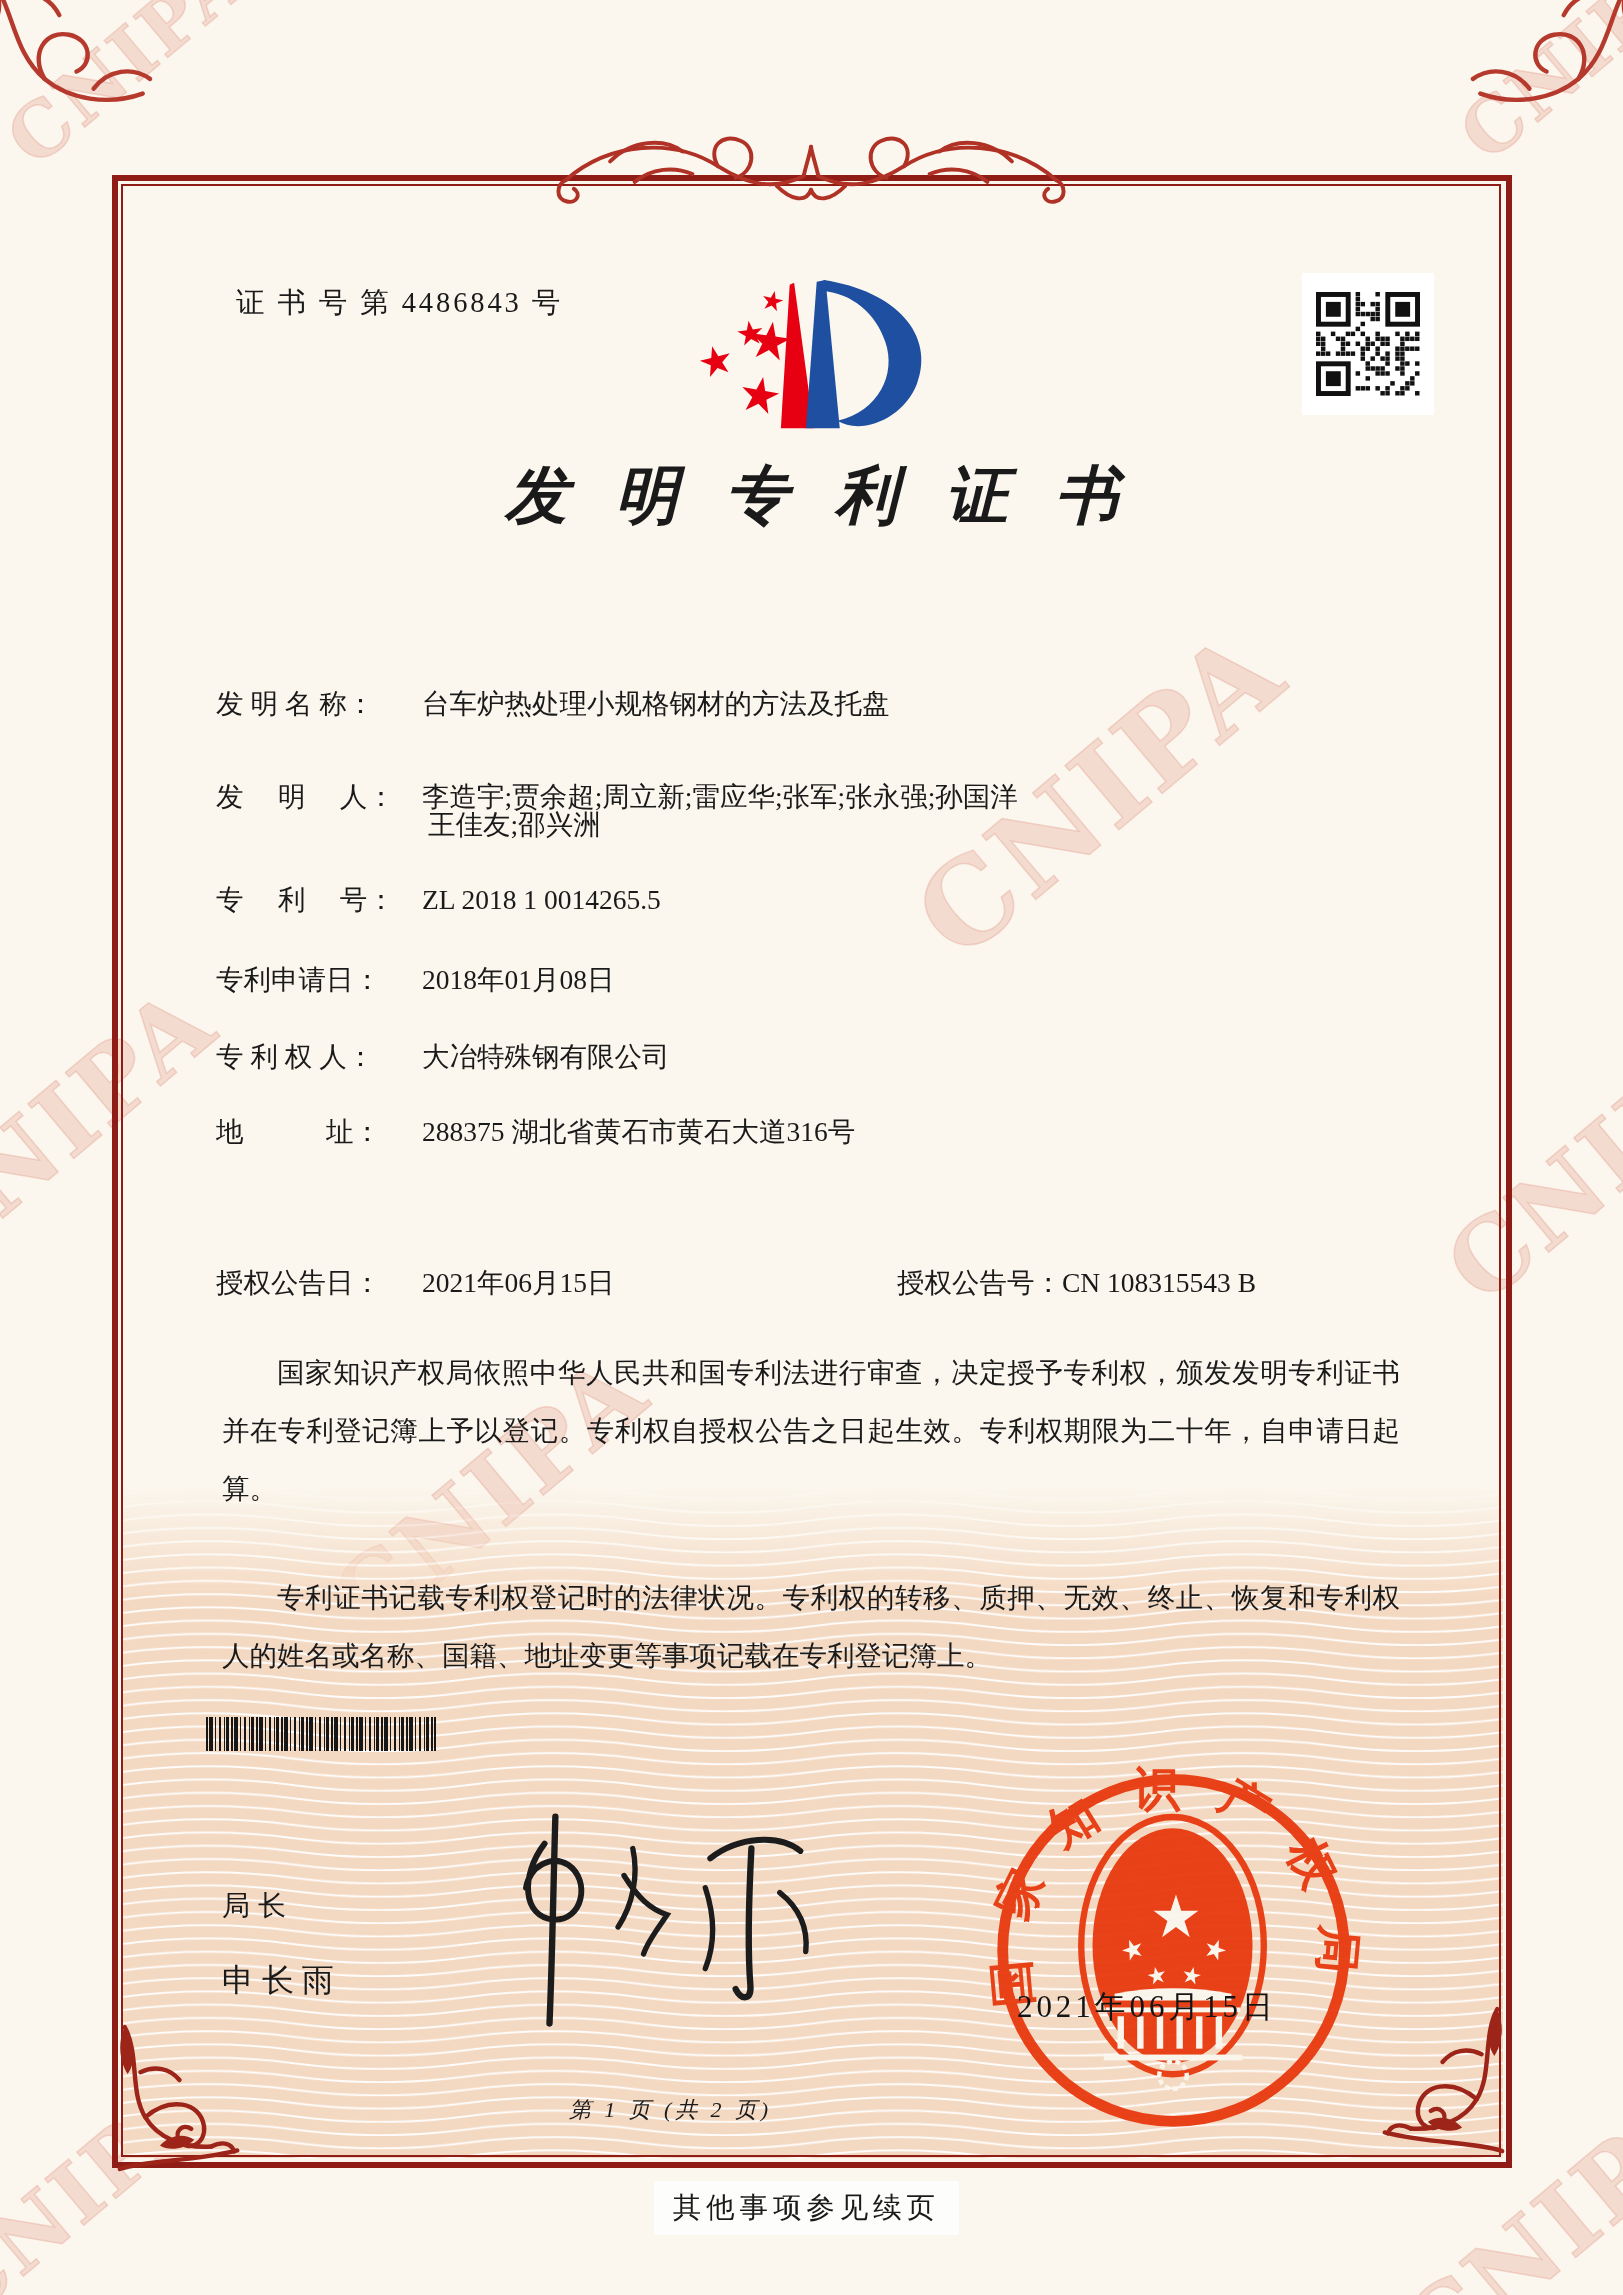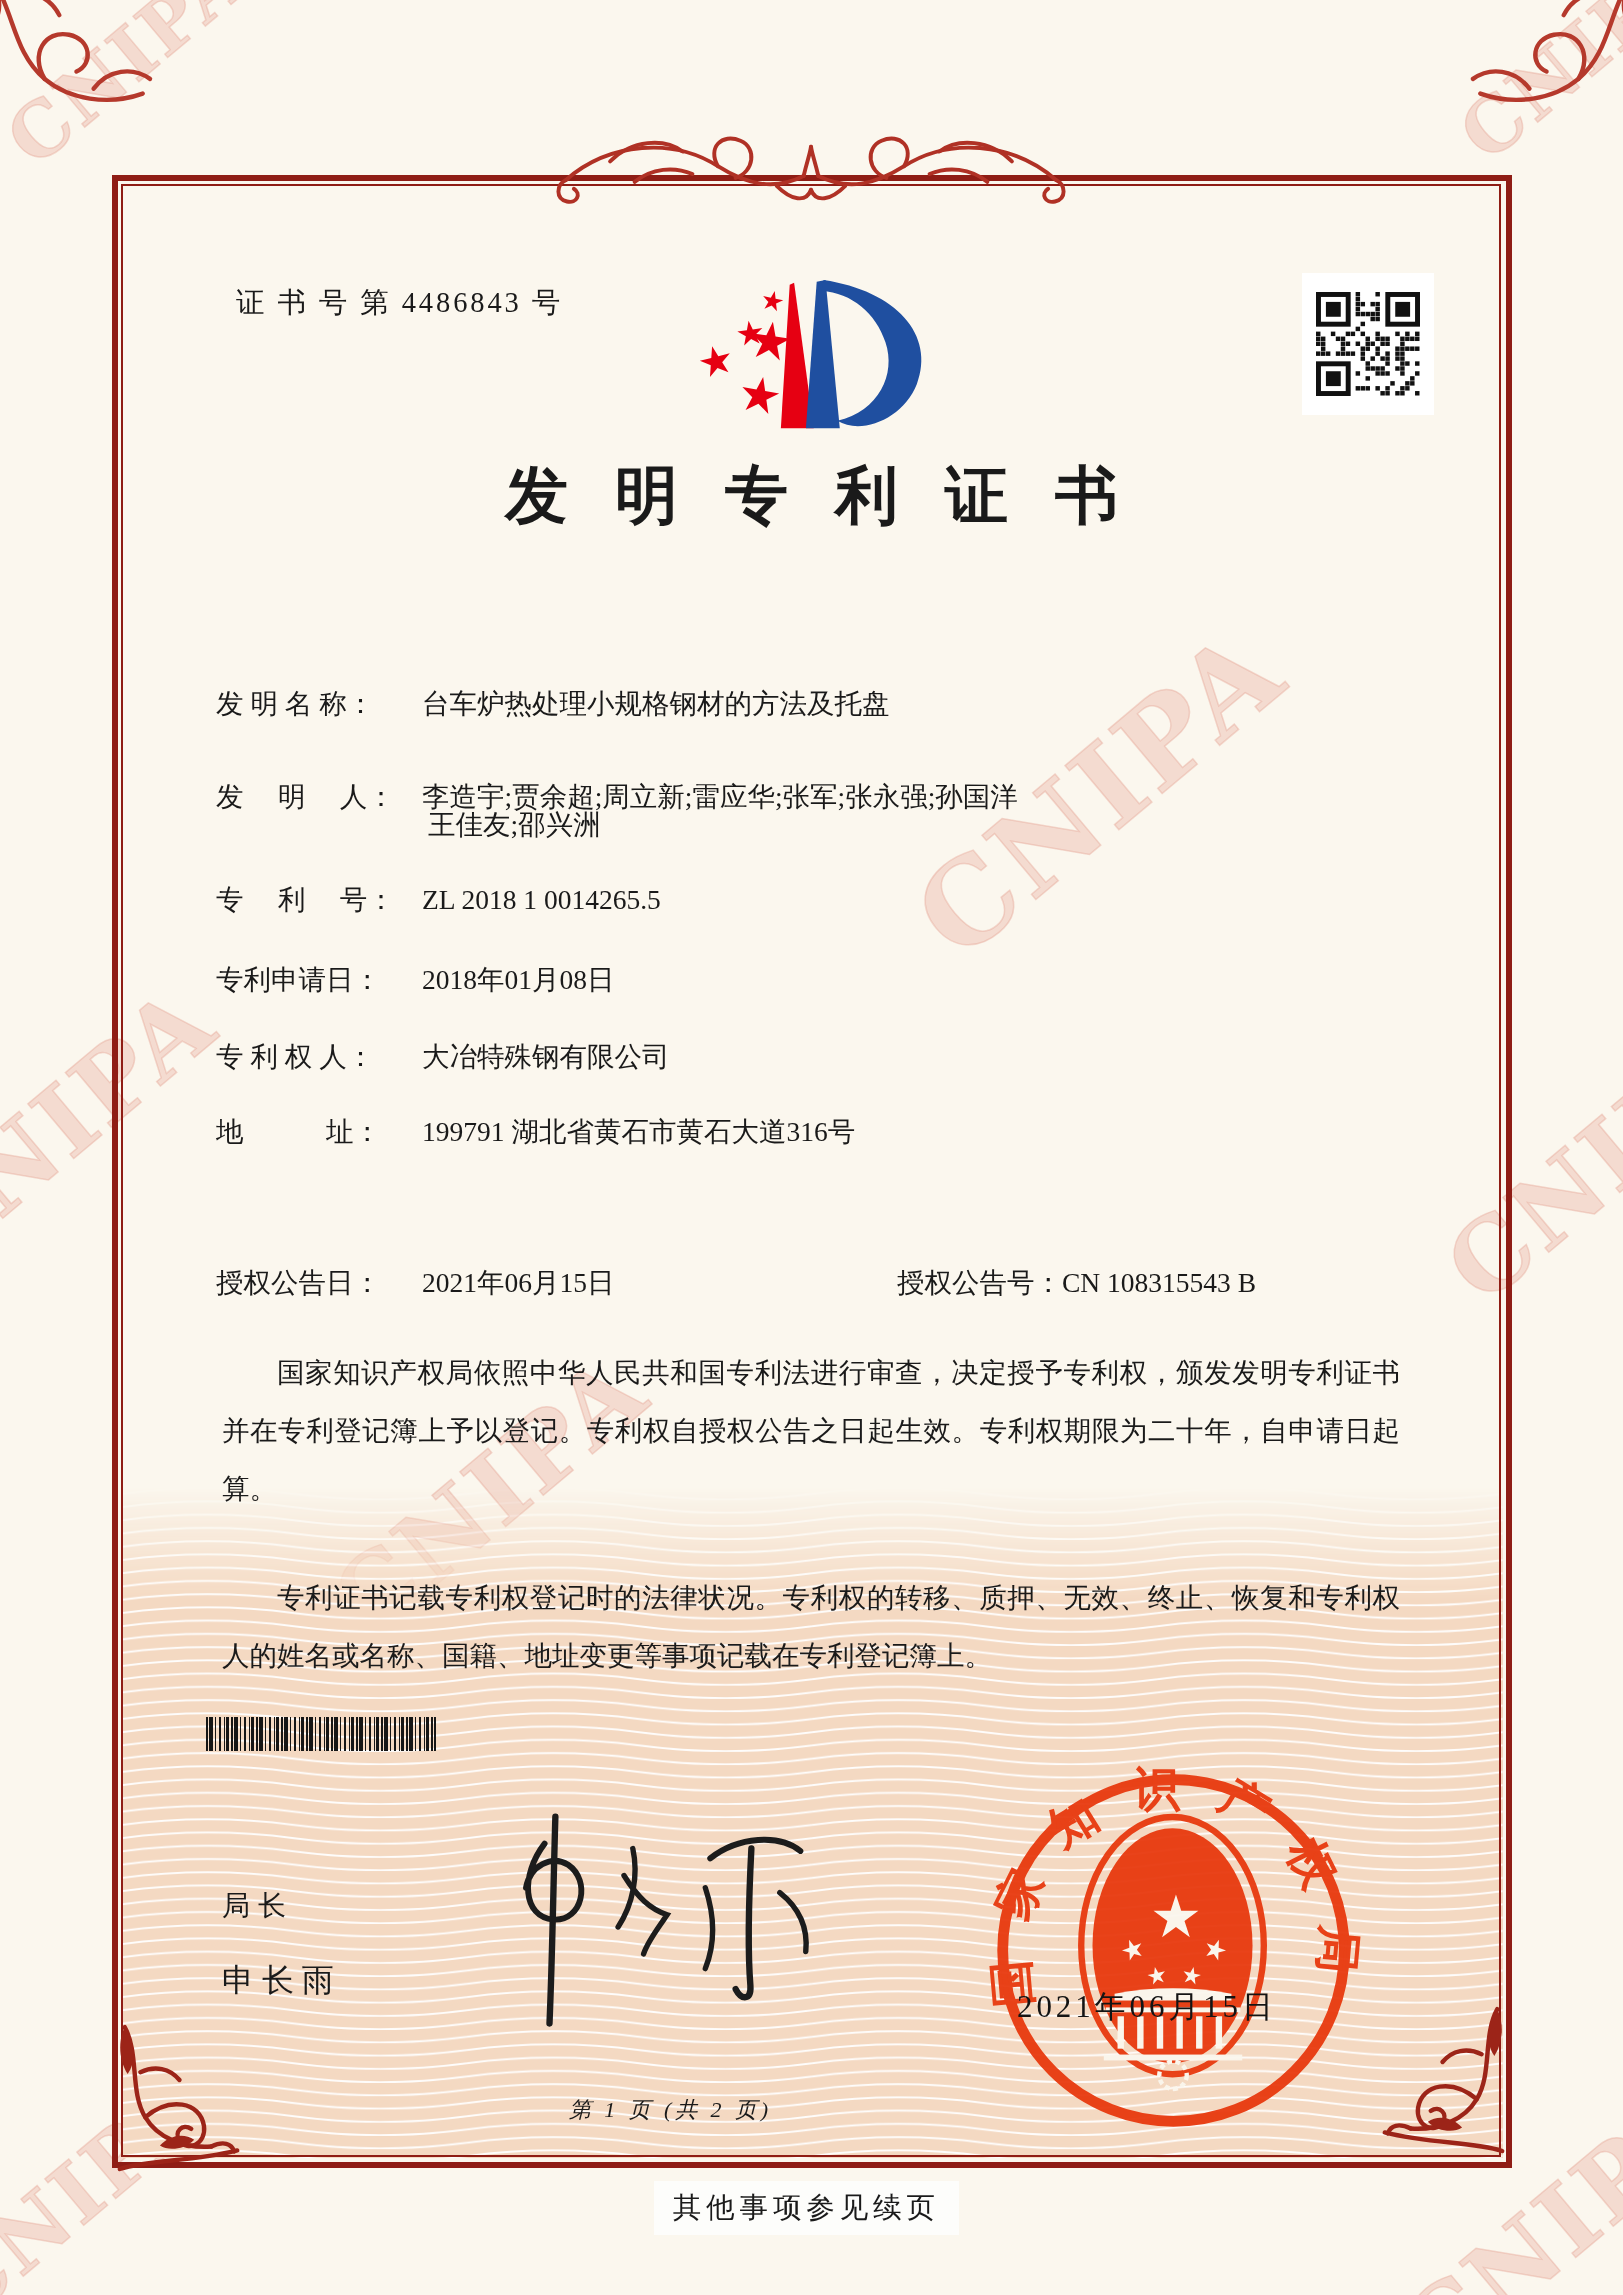--- a/index.html
+++ b/index.html
@@ -50,21 +50,21 @@
     -webkit-mask-image:linear-gradient(180deg,transparent 0px,#000 113px);
     mask-image:linear-gradient(180deg,transparent 0px,#000 113px);
   }
   .waves svg{display:block;width:100%;height:100%;}
 
   
   .cert-no{left:236px;top:284px;font-size:28.5px;letter-spacing:2.9px;z-index:5;}
   .title{
     left:0;width:1623px;top:453px;text-align:center;
     font-size:63px;font-weight:bold;letter-spacing:47px;padding-left:47px;
-    box-sizing:border-box;z-index:5;
+    box-sizing:border-box;z-index:5;font-style:italic;
   }
   .row{position:absolute;left:216px;font-size:27.5px;white-space:nowrap;z-index:5;}
   .row .lbl{display:inline-block;min-width:206px;}
   .para{
     position:absolute;left:222px;width:1178px;
     font-size:27.5px;line-height:58px;text-align:justify;text-indent:2em;
     z-index:5;
   }
   .page-info{left:569px;width:393px;top:2095px;font-size:22px;letter-spacing:3.9px;z-index:5;font-style:italic;}
   .note{
@@ -354,21 +354,21 @@
 <div class="row" style="top:882px;">
   <span class="lbl">专　 利　 号：</span><span>ZL 2018 1 0014265.5</span>
 </div>
 <div class="row" style="top:962px;">
   <span class="lbl">专利申请日：</span><span>2018年01月08日</span>
 </div>
 <div class="row" style="top:1039px;">
   <span class="lbl">专 利 权 人：</span><span>大冶特殊钢有限公司</span>
 </div>
 <div class="row" style="top:1114px;">
-  <span class="lbl">地　　　址：</span><span>199791 湖北省黄石市黄石大道316号</span>
+  <span class="lbl">地　　　址：</span><span>288375 湖北省黄石市黄石大道316号</span>
 </div>
 <div class="row" style="top:1265px;">
   <span class="lbl">授权公告日：</span><span>2021年06月15日</span>
 </div>
 <div class="row" style="top:1265px;left:897px;">
   <span>授权公告号：</span><span>CN 108315543 B</span>
 </div>
 
 <div class="para" style="top:1344px;">国家知识产权局依照中华人民共和国专利法进行审查，决定授予专利权，颁发发明专利证书并在专利登记簿上予以登记。专利权自授权公告之日起生效。专利权期限为二十年，自申请日起算。</div>
 <div class="para" style="top:1569px;">专利证书记载专利权登记时的法律状况。专利权的转移、质押、无效、终止、恢复和专利权人的姓名或名称、国籍、地址变更等事项记载在专利登记簿上。</div>

